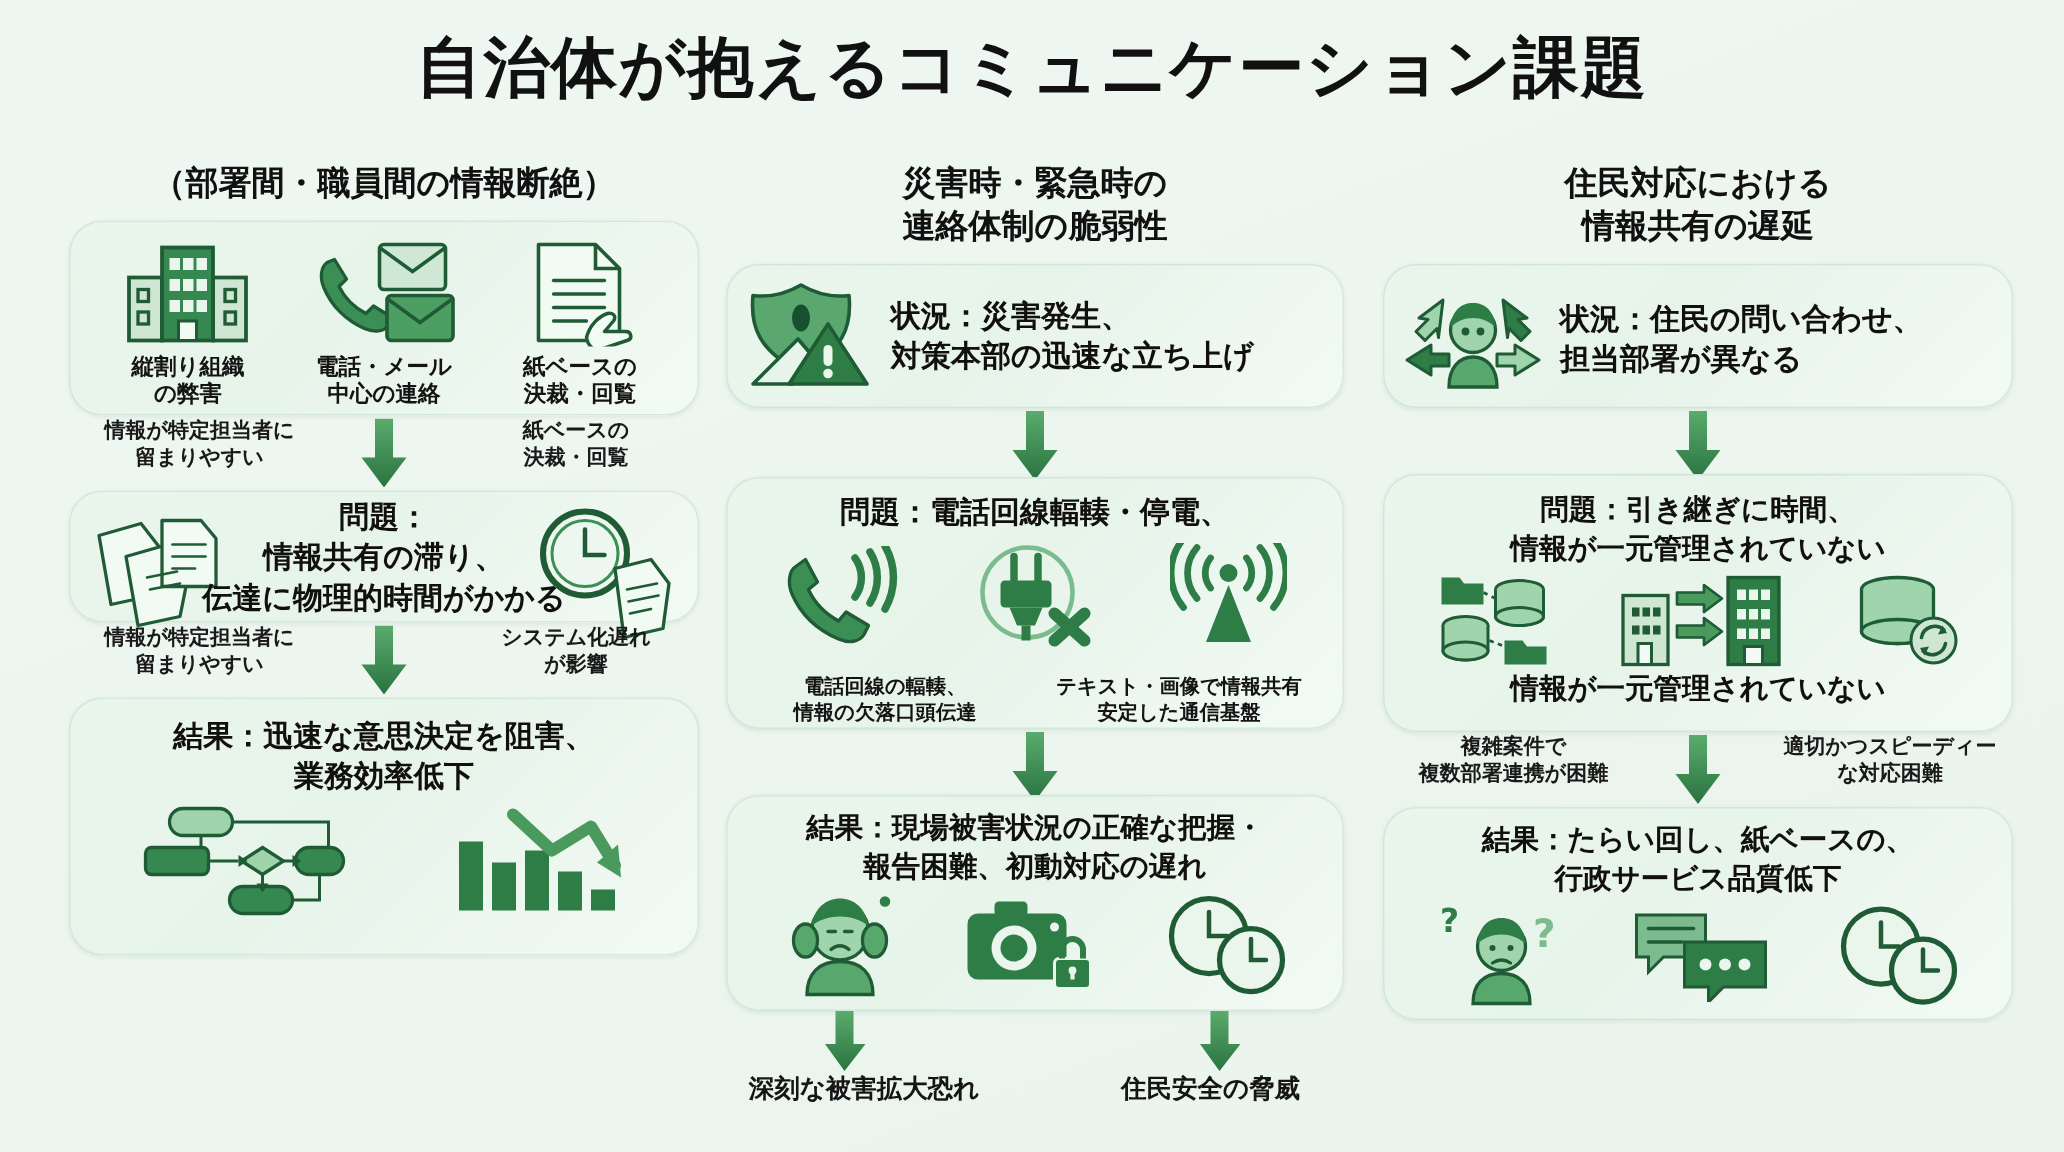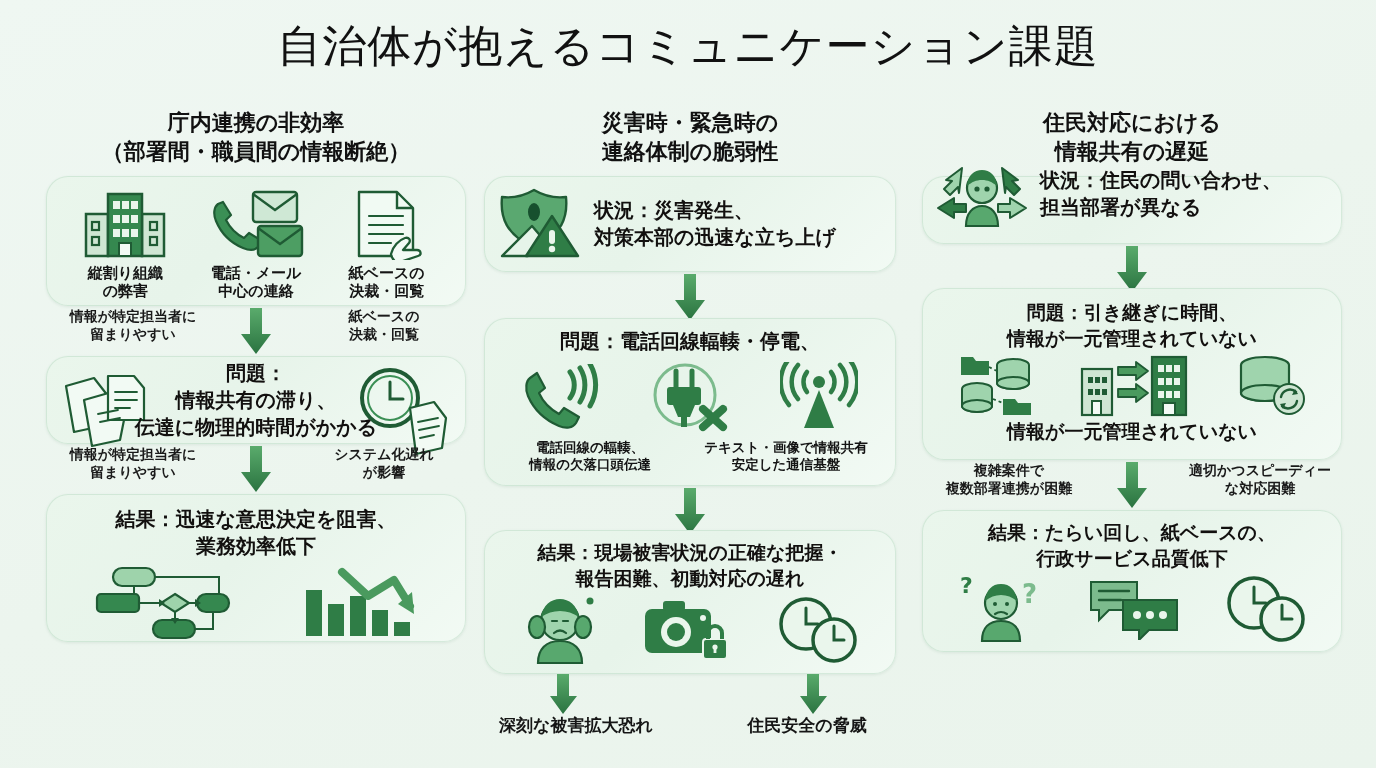--- a/index.html
+++ b/index.html
@@ -12,21 +12,21 @@
   #stage {
     position: relative;
     width: 1376px; height: 768px;
     background: linear-gradient(160deg,#eff7f2 0%,#ecf5ee 50%,#eaf4ec 100%);
   }
 
   
   .title {
     position: absolute; top: 22px; left: 0; width: 1376px;
     text-align: center;
-    font-size: 44px; font-weight: normal; letter-spacing: 1px;
+    font-size: 44px; font-weight: bold; letter-spacing: 1px;
     color: #111; line-height: 1.1;
   }
 
   
   .col { position: absolute; top: 108px; }
   #col1 { left: 46px;  width: 420px; }
   #col2 { left: 484px; width: 412px; }
   #col3 { left: 922px; width: 420px; }
 
   .col-head {
@@ -107,21 +107,20 @@
         <stop offset="0%" stop-color="#6cb87c"></stop>
           <stop offset="100%" stop-color="#2f7d46"></stop>
       </linearGradient>
     </defs>
   </svg>
 
   <div class="title">自治体が抱えるコミュニケーション課題</div>
 
   <div class="col" id="col1">
     <div class="col-head">
-      <div>庁内連携の非効率</div>
       <div>（部署間・職員間の情報断絶）</div>
     </div>
 
     <div class="card" style="height:130px;">
       <div class="icon-row">
         <div class="icon-cell">
           <svg width="82" height="72" viewBox="0 0 82 72">
             <rect x="2" y="26" width="22" height="42" fill="#cfe6d3" stroke="#1f5b34" stroke-width="2.5"></rect>
             <rect x="58" y="26" width="22" height="42" fill="#cfe6d3" stroke="#1f5b34" stroke-width="2.5"></rect>
             <rect x="24" y="6" width="34" height="62" fill="#35884f" stroke="#1f5b34" stroke-width="2.5"></rect>
@@ -238,21 +237,21 @@
       </div>
       <svg class="arrow" viewBox="0 0 34 46">
         <path d="M11 0h12v26h9L17 46 2 26h9z" fill="url(#agrad)"></path>
       </svg>
       <div class="conn-lbl right">
         <div>システム化遅れ</div>
         <div>が影響</div>
       </div>
     </div>
 
-    <div class="card" style="height:148px">
+    <div class="card" style="height:172px">
       <div class="card-title">
         <div>結果：迅速な意思決定を阻害、</div>
         <div>業務効率低下</div>
       </div>
       <div class="icon-strip" style="margin-top:6px">
         <svg width="150" height="74" viewBox="0 0 150 74">
           <rect x="22" y="2" width="42" height="18" rx="9" fill="#9ed3ab" stroke="#1f5b34" stroke-width="2.2"></rect>
           <rect x="6" y="28" width="42" height="18" rx="4" fill="#35884f" stroke="#1f5b34" stroke-width="2.2"></rect>
           <path d="M84 28 L98 37 L84 46 L70 37z" fill="#9ed3ab" stroke="#1f5b34" stroke-width="2.2"></path>
           <rect x="106" y="28" width="32" height="18" rx="9" fill="#35884f" stroke="#1f5b34" stroke-width="2.2"></rect>
@@ -348,21 +347,21 @@
           <g fill="none" stroke="#2f7d46" stroke-width="4.5" stroke-linecap="round">
             <path d="M27 10 A16 16 0 0 0 27 30"></path>
               <path d="M51 10 A16 16 0 0 1 51 30"></path>
             <path d="M18 3 A26 26 0 0 0 18 37"></path>
               <path d="M60 3 A26 26 0 0 1 60 37"></path>
             <path d="M9 -3 A36 36 0 0 0 9 43"></path>
               <path d="M69 -3 A36 36 0 0 1 69 43"></path>
           </g>
         </svg>
       </div>
-      <div style="display:flex;justify-content:space-between;margin-top:2px">
+      <div style="display:flex;justify-content:space-between;margin-top:13px">
         <div class="icon-cap tiny" style="width:48%">
           <div>電話回線の輻輳、</div>
           <div>情報の欠落口頭伝達</div>
         </div>
         <div class="icon-cap tiny" style="width:50%">
           <div>テキスト・画像で情報共有</div>
           <div>安定した通信基盤</div>
         </div>
       </div>
     </div>
@@ -426,21 +425,21 @@
       <div class="l2">住民安全の脅威</div>
     </div>
   </div>
 
   <div class="col" id="col3">
     <div class="col-head">
       <div>住民対応における</div>
       <div>情報共有の遅延</div>
     </div>
 
-    <div class="card" style="height:68px;display:flex;align-items:flex-end">
+    <div class="card" style="height:96px;display:flex;align-items:flex-start">
       <div class="card-flex">
         <svg width="92" height="76" viewBox="0 0 92 76">
           <path d="M30 70c0-13 7-20 16-20s16 7 16 20z" fill="#58a86e" stroke="#1f5b34" stroke-width="2.2"></path>
           <circle cx="46" cy="32" r="15" fill="#9fd4ad" stroke="#1f5b34" stroke-width="2.2"></circle>
           <path d="M31 30c1-11 7-16 15-16s14 5 15 16c-5-4-9-6-15-6s-10 2-15 6z" fill="#2f7d46"></path>
           <g stroke="#1f5b34" stroke-width="2">
               <circle cx="41" cy="33" r="1.6" fill="#1f5b34"></circle>
               <circle cx="51" cy="33" r="1.6" fill="#1f5b34"></circle>
             </g>
           <path d="M26 12 L10 24 L16 25 L8 33 L14 39 L22 31 L23 37z" fill="#9fd4ad" stroke="#1f5b34" stroke-width="2" stroke-linejoin="round"></path>

